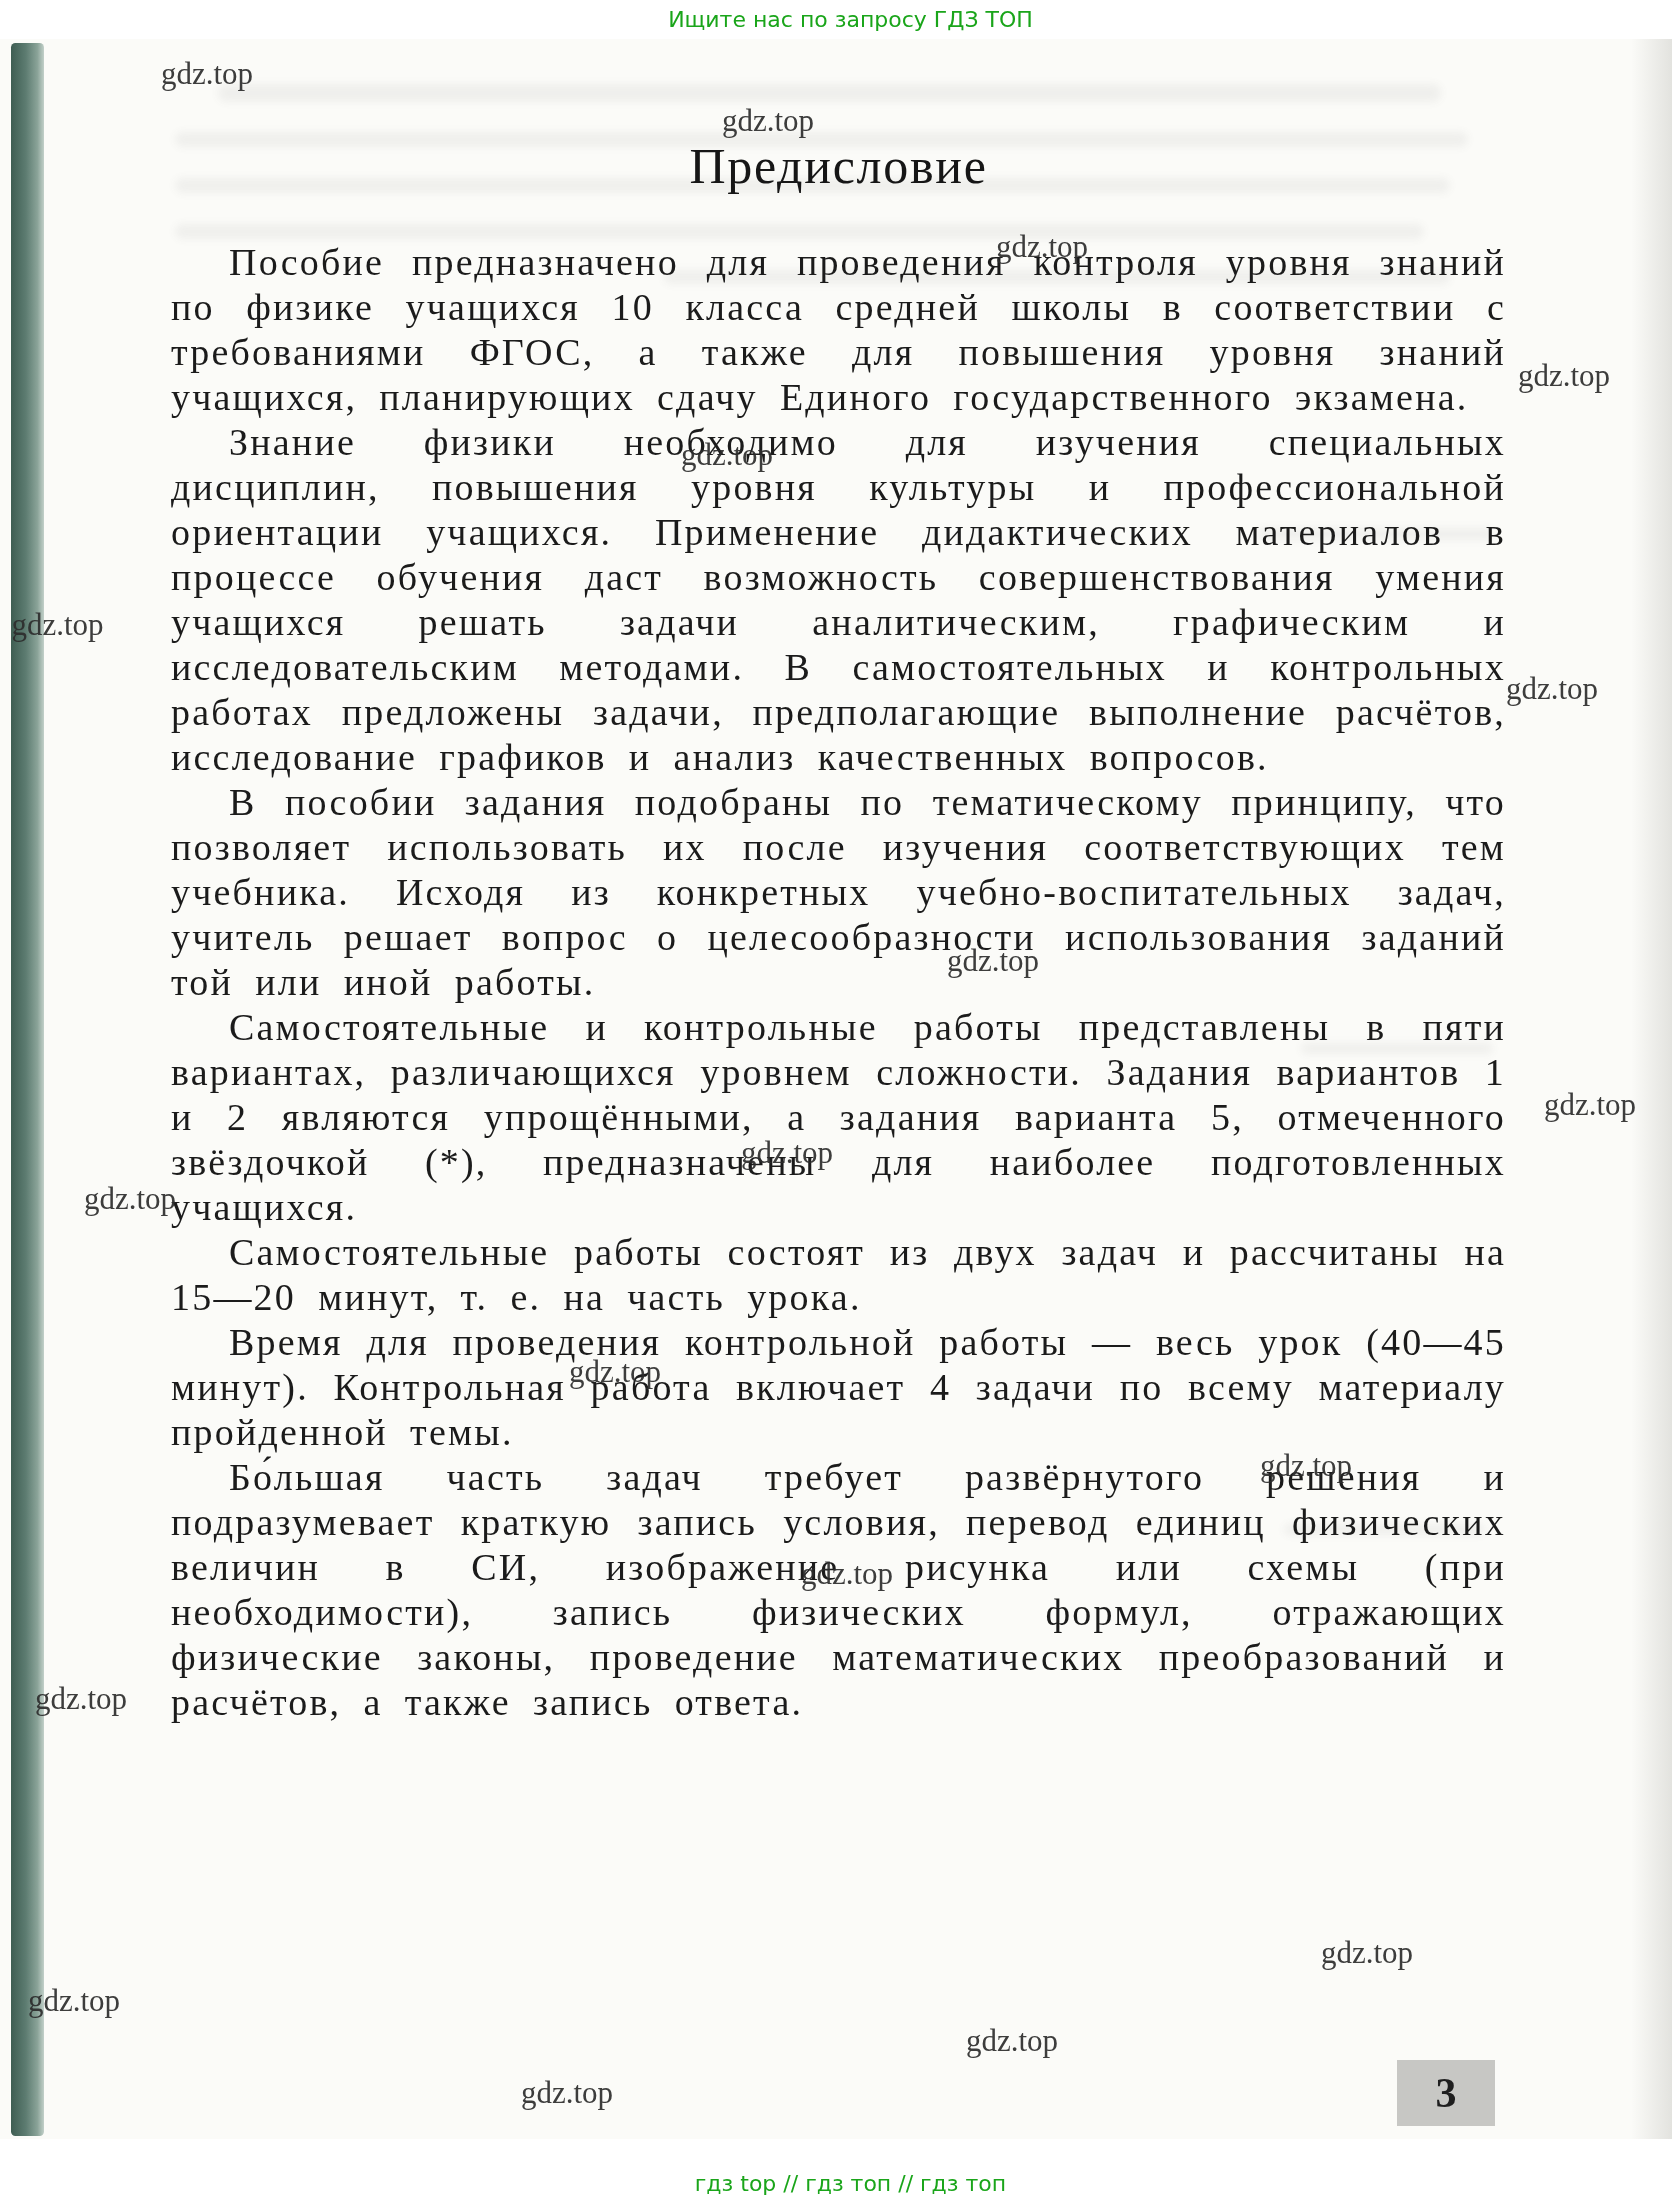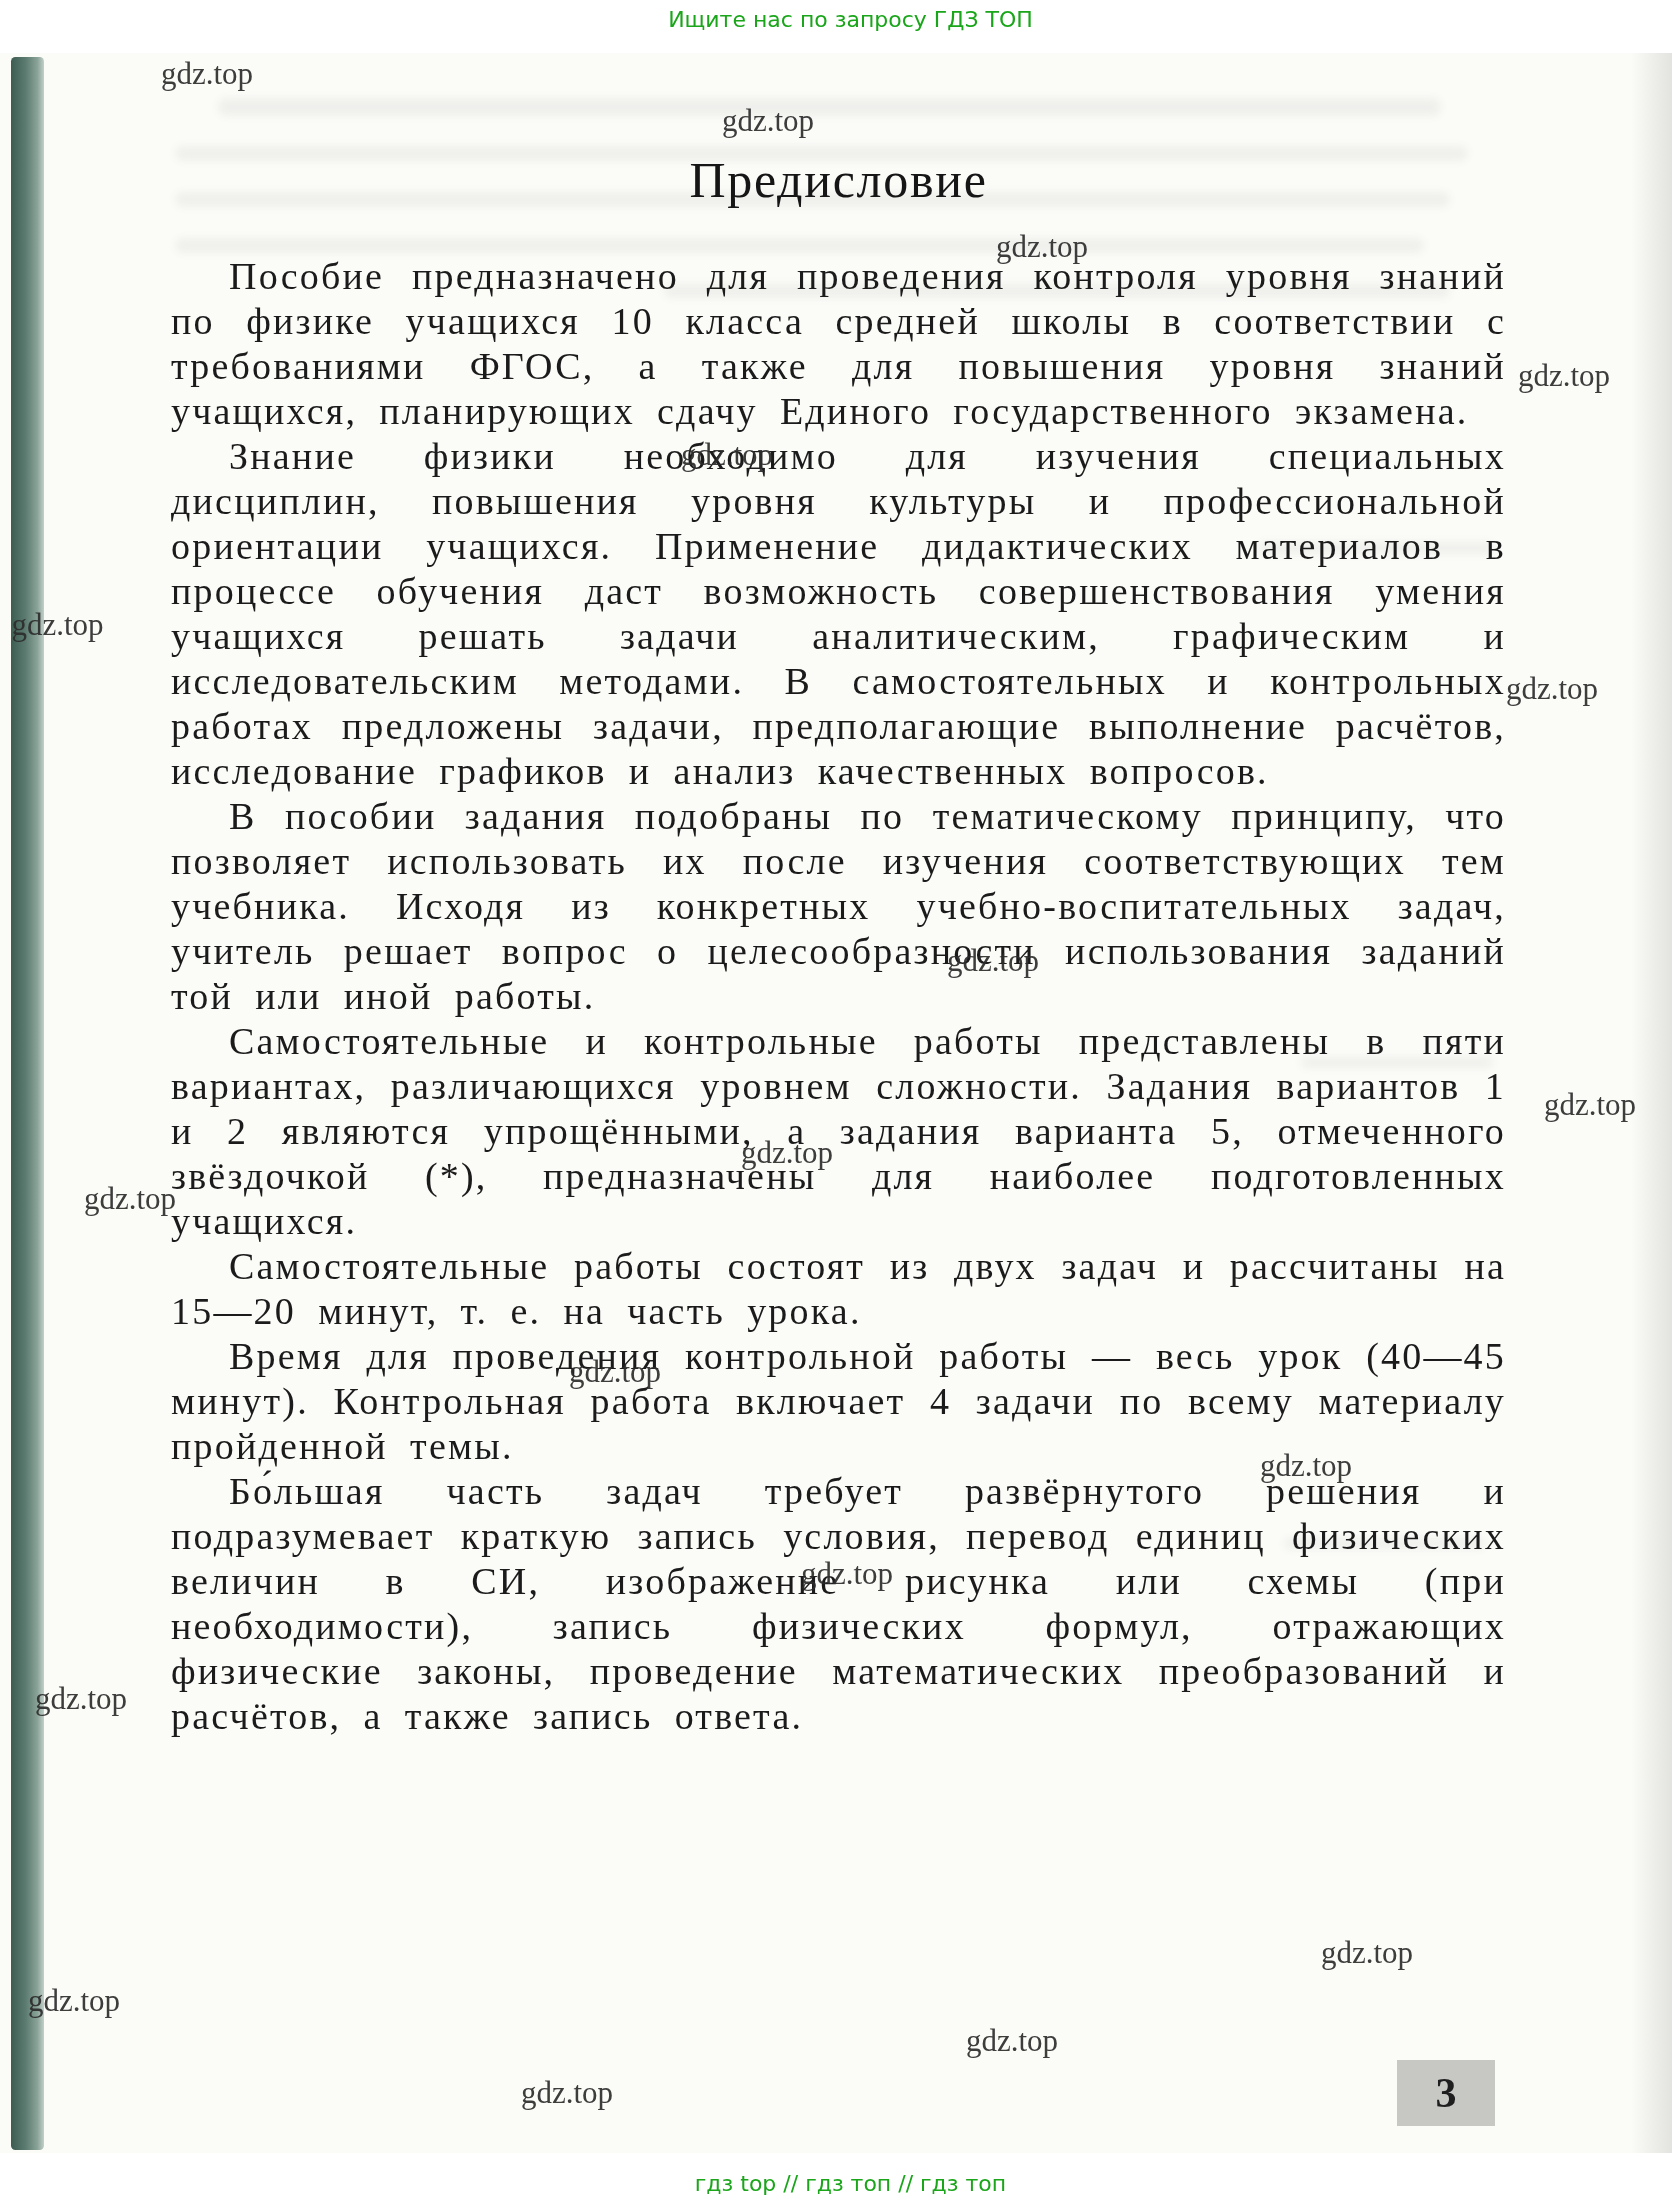--- a/index.html
+++ b/index.html
@@ -27,21 +27,21 @@
     z-index: 10;
     padding-left: 14px;
   }
   .banner-top { top: 7px; }
   .banner-bottom { top: 2171px; }
 
   
   .scan {
     position: absolute;
     left: 0;
-    top: 53px;
+    top: 39px;
     width: 1673px;
     height: 2100px;
     background: #fbfbf8;
     overflow: hidden;
   }
 
   
   .spine {
     position: absolute;
     left: 10.5px;

